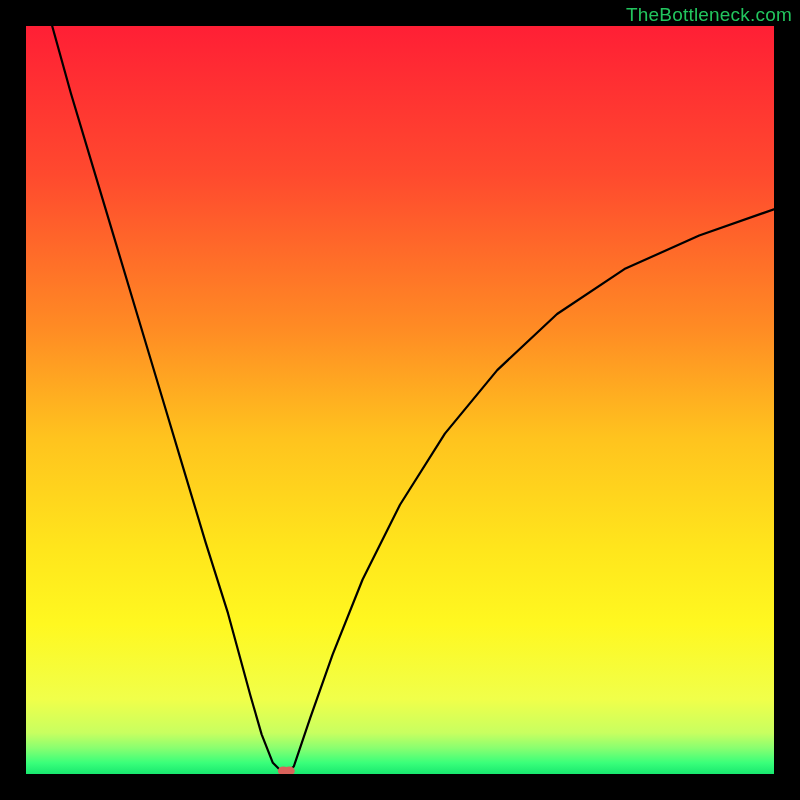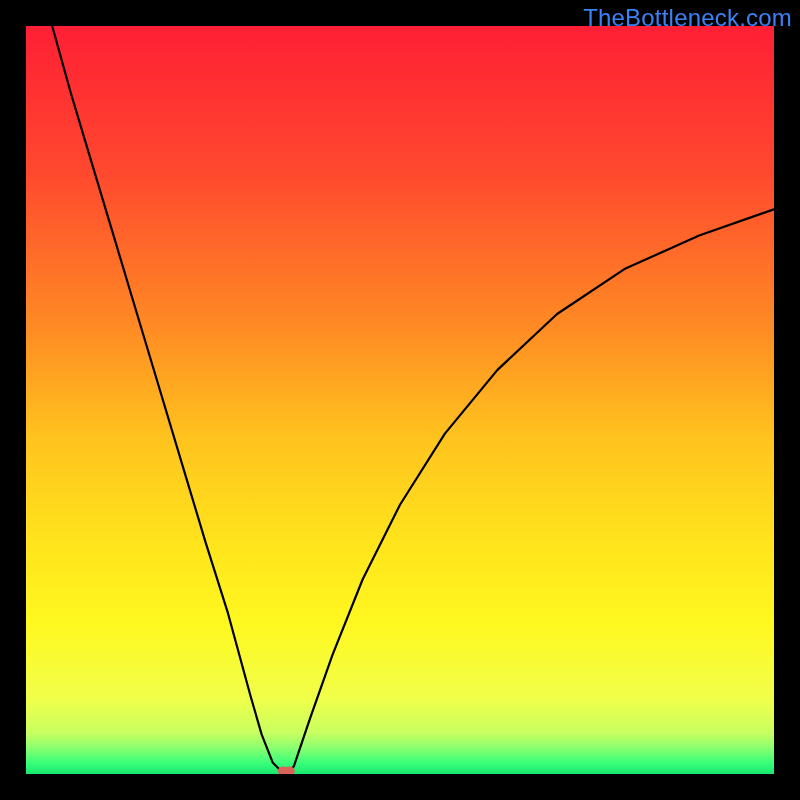--- a/index.html
+++ b/index.html
@@ -23,22 +23,22 @@
     position: absolute;
     left: 0;
     top: 0;
     width: 748px;
     height: 748px;
   }
   .watermark {
     position: absolute;
     top: 4px;
     right: 8px;
-    color: #3b82f6;
-    font-size: 24px;
+    color: #22c55e;
+    font-size: 19px;
     letter-spacing: 0.2px;
     user-select: none;
   }
 </style>
 </head>
 <body>
 
 <div class="frame">
   <svg class="plot" viewBox="0 0 748 748" preserveAspectRatio="none">
     <defs>

